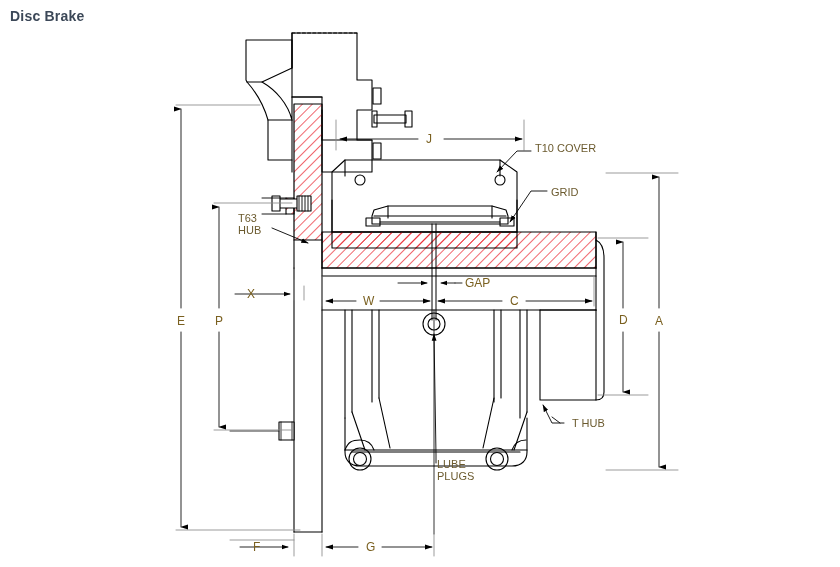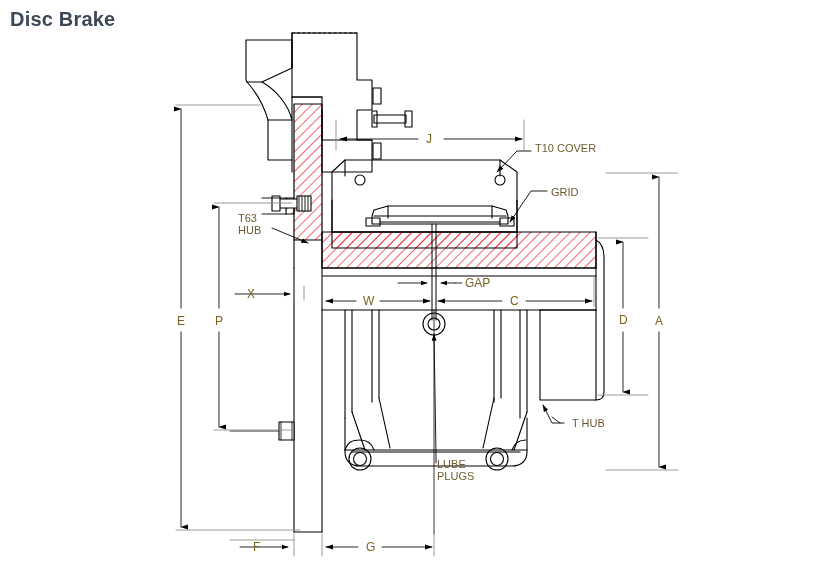--- a/index.html
+++ b/index.html
@@ -1,20 +1,20 @@
 <!DOCTYPE html>
 <html><head>
 <meta charset="utf-8">
 <style>
   html,body{margin:0;padding:0;background:#ffffff;}
   body{width:840px;height:567px;position:relative;overflow:hidden;
        font-family:"Liberation Sans","DejaVu Sans",sans-serif;}
   #title{
     position:absolute;left:10px;top:8px;
-    font-size:20px;font-weight:bold;color:#3c4858;letter-spacing:0.2px;
+    font-size:14px;font-weight:bold;color:#3c4858;letter-spacing:0.2px;
   }
   #stage{position:absolute;left:0;top:0;width:840px;height:567px;}
   svg{display:block;}
   .lbl{font-family:"Liberation Sans","DejaVu Sans",sans-serif;font-size:11px;fill:#6b5a2e;}
   .lbl-dim{font-family:"Liberation Sans","DejaVu Sans",sans-serif;font-size:12px;fill:#7a6020;}
 </style>
 </head>
 <body>
 
 <div id="title">Disc Brake</div>

